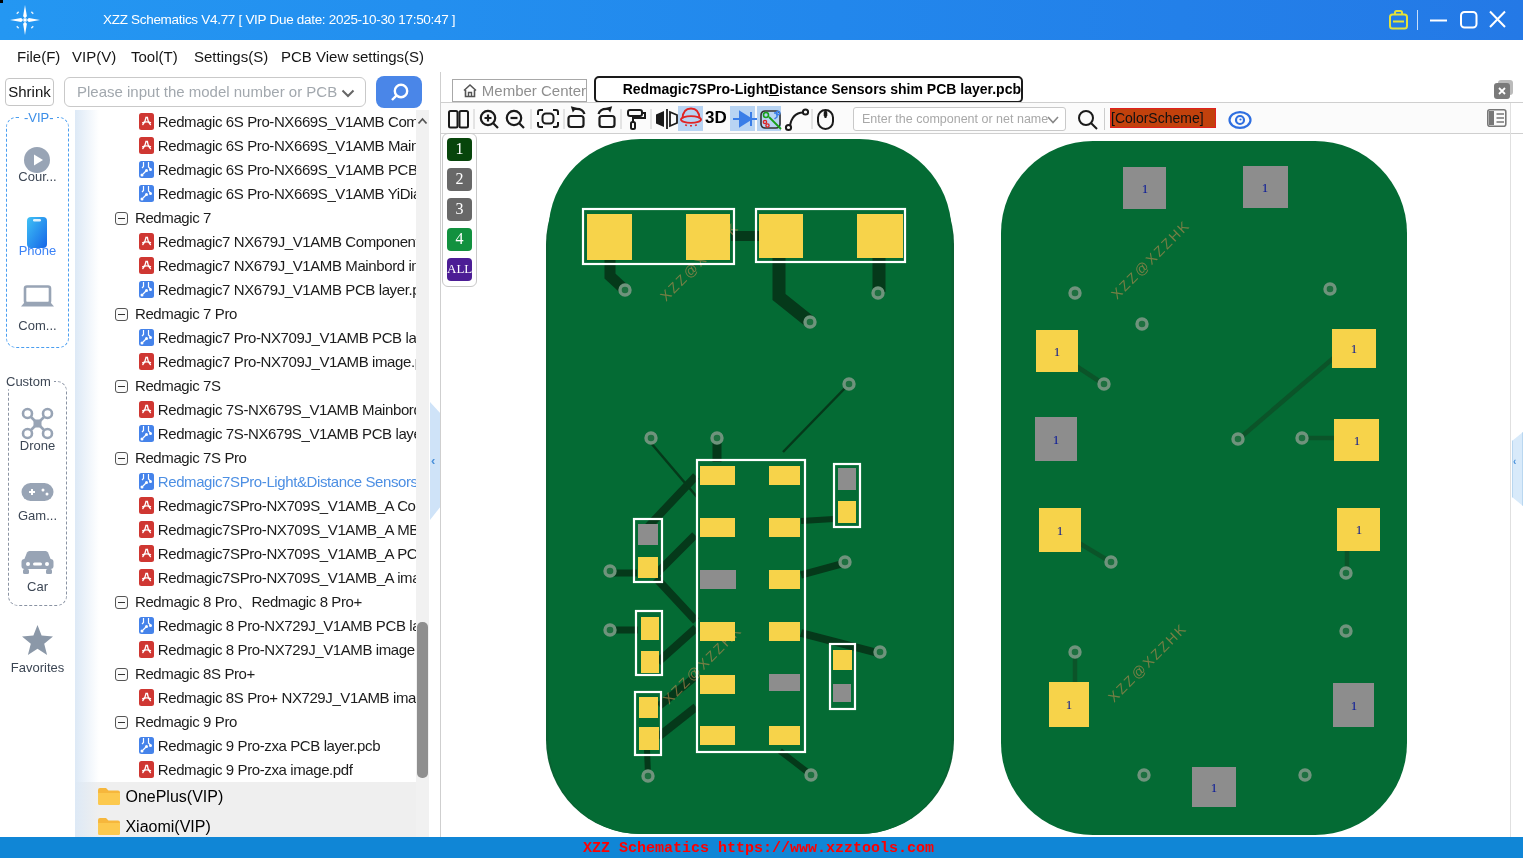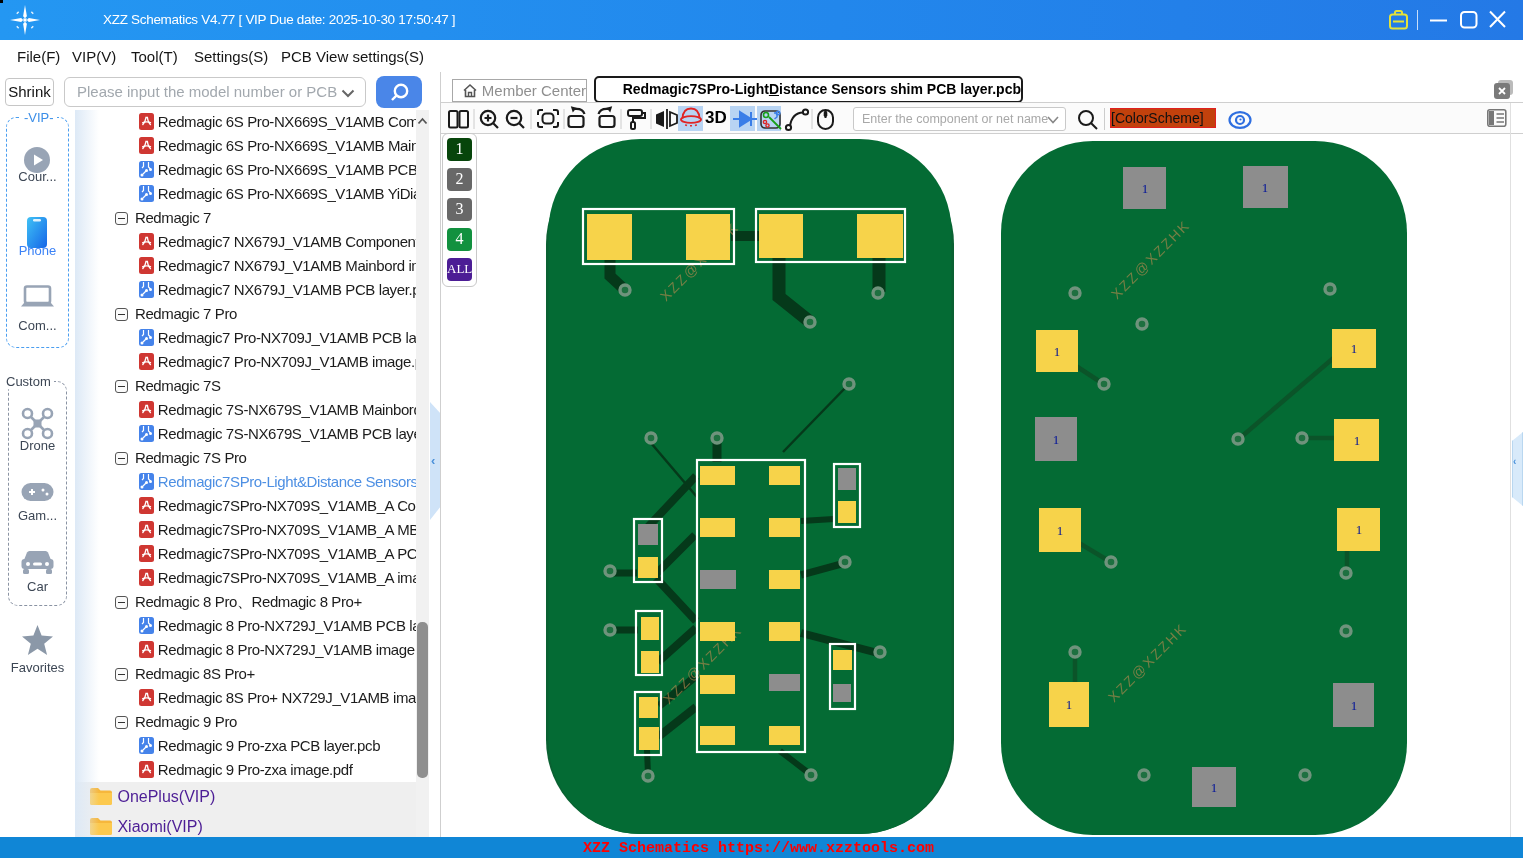--- a/index.html
+++ b/index.html
@@ -29,21 +29,21 @@
   #treegrad { left:75px; top:110px; width:24px; height:727px;
     background:linear-gradient(90deg, #dde9f6 0%, rgba(255,255,255,0) 100%); pointer-events:none; }
   .tr { height:24px; line-height:24px; white-space:nowrap; font-size:15px; letter-spacing:-0.4px; color:#1c1c1c; }
   .tr svg { vertical-align:-3px; }
   .tg { padding-left:40px; }
   .tf { padding-left:64px; }
   .tsel { color:#4d8fe3; }
   .toggle { display:inline-block; width:13px; height:13px; border:1.6px solid #555; border-radius:3px;
     position:relative; vertical-align:-2px; margin-right:7px; background:#fafafa; }
   .toggle::after { content:""; position:absolute; left:2px; right:2px; top:4.6px; height:1.6px; background:#333; }
-  .folderrow { height:30px; line-height:30px; font-size:16px; color:#4c1d95; white-space:nowrap; }
+  .folderrow { height:30px; line-height:30px; font-size:16px; color:#000000; white-space:nowrap;margin-left:8px; }
   
   #vsb-track { left:416px; top:110px; width:13px; height:733px; background:#f1f1f1; }
   #vsb-thumb { left:417px; top:622px; width:11px; height:156px; background:#8f8f8f; border-radius:5px; }
   
   #ltab { left:430px; top:402px; width:11px; height:118px; background:#cfe3f8;
     clip-path:polygon(0 0, 100% 12px, 100% 104px, 0 100%); }
   #ltab-ch { left:431px; top:453px; color:#4a90d9; font-size:13px; font-weight:bold; }
   #rtab { left:1512px; top:432px; width:11px; height:74px; background:#d8eafa;
     clip-path:polygon(100% 0, 100% 100%, 0 88%, 0 12%); border:1px solid #b9d7f0;}
   #rtab-ch { left:1513px; top:456px; color:#4a90d9; font-size:10px; font-weight:bold; }

